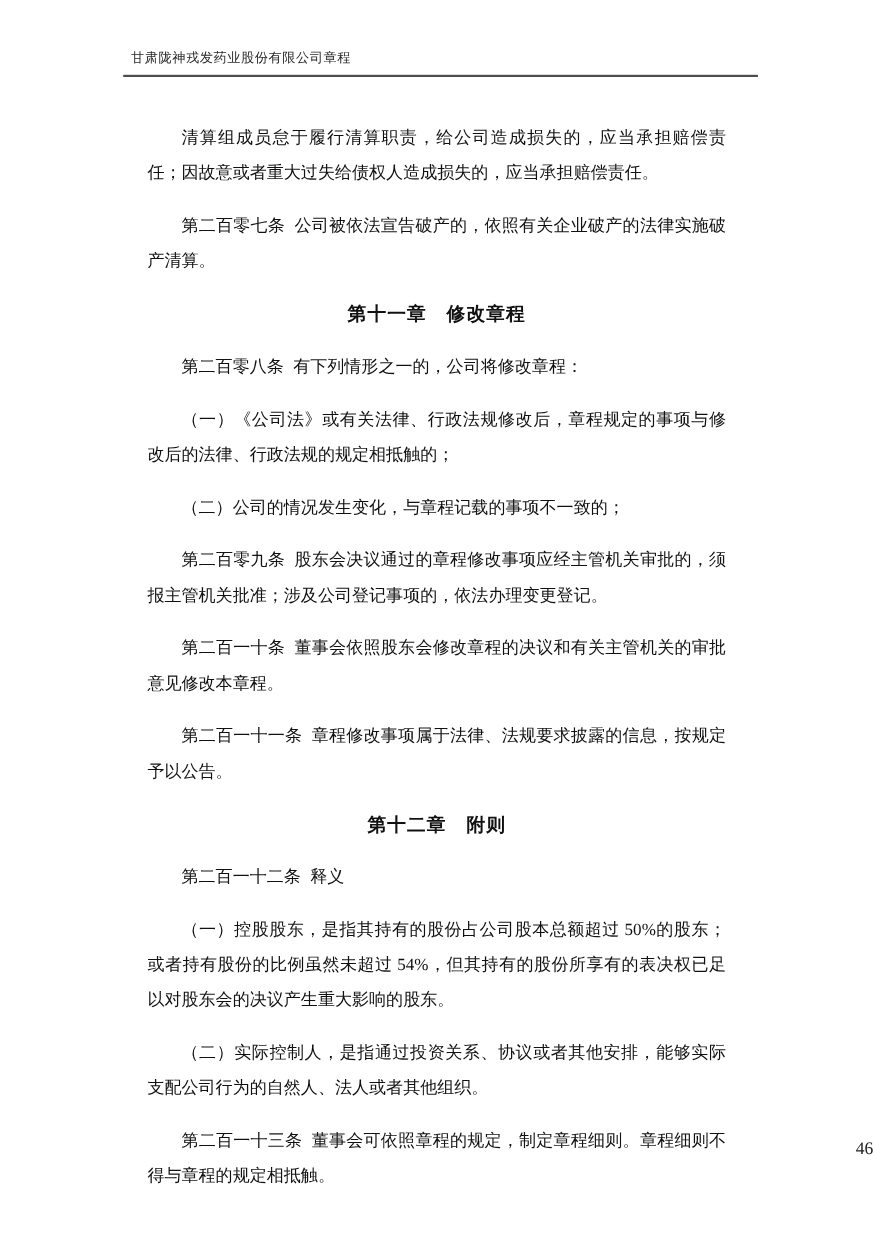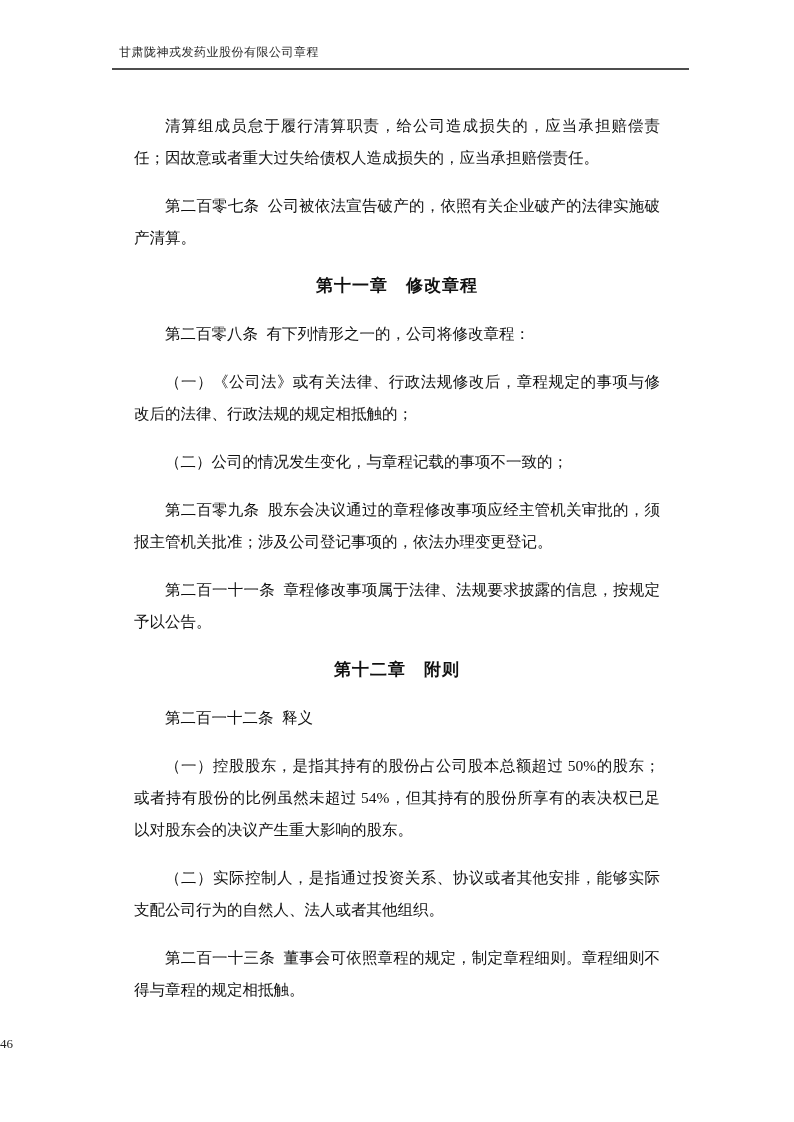--- a/index.html
+++ b/index.html
@@ -44,42 +44,43 @@
     margin: 14px 0;
     text-align: center;
     text-indent: 0;
     font-weight: bold;
     font-size: 17px;
     letter-spacing: 1px;
   }
   .doc-footer {
     position: absolute;
     top: 1036px; left: 0; width: 100%;
-    text-align: left;
-    font-size: 13px;
+    text-align: right;
+    font-size: 16px;
     color: #222;
   }
 </style>
 </head>
 <body>
 
 <div class="page">
 
   <div class="doc-header">
     <span>甘肃陇神戎发药业股份有限公司章程</span>
   </div>
 
   <div class="doc-body">
       <p class="para">清算组成员怠于履行清算职责，给公司造成损失的，应当承担赔偿责任；因故意或者重大过失给债权人造成损失的，应当承担赔偿责任。</p>
       <p class="para"><strong>第二百零七条</strong>公司被依法宣告破产的，依照有关企业破产的法律实施破产清算。</p>
       <p class="chapter">第十一章　修改章程</p>
       <p class="para"><strong>第二百零八条</strong>有下列情形之一的，公司将修改章程：</p>
       <p class="para">（一）《公司法》或有关法律、行政法规修改后，章程规定的事项与修改后的法律、行政法规的规定相抵触的；</p>
       <p class="para">（二）公司的情况发生变化，与章程记载的事项不一致的；</p>
       <p class="para"><strong>第二百零九条</strong>股东会决议通过的章程修改事项应经主管机关审批的，须报主管机关批准；涉及公司登记事项的，依法办理变更登记。</p>
+      <p class="para"><strong>第二百一十条</strong>董事会依照股东会修改章程的决议和有关主管机关的审批意见修改本章程。</p>
       <p class="para"><strong>第二百一十一条</strong>章程修改事项属于法律、法规要求披露的信息，按规定予以公告。</p>
       <p class="chapter">第十二章　附则</p>
       <p class="para"><strong>第二百一十二条</strong>释义</p>
       <p class="para">（一）控股股东，是指其持有的股份占公司股本总额超过 50%的股东；或者持有股份的比例虽然未超过 54%，但其持有的股份所享有的表决权已足以对股东会的决议产生重大影响的股东。</p>
       <p class="para">（二）实际控制人，是指通过投资关系、协议或者其他安排，能够实际支配公司行为的自然人、法人或者其他组织。</p>
       <p class="para"><strong>第二百一十三条</strong>董事会可依照章程的规定，制定章程细则。章程细则不得与章程的规定相抵触。</p>
     </div>
 
   <div class="doc-footer">
     <span>46</span>

